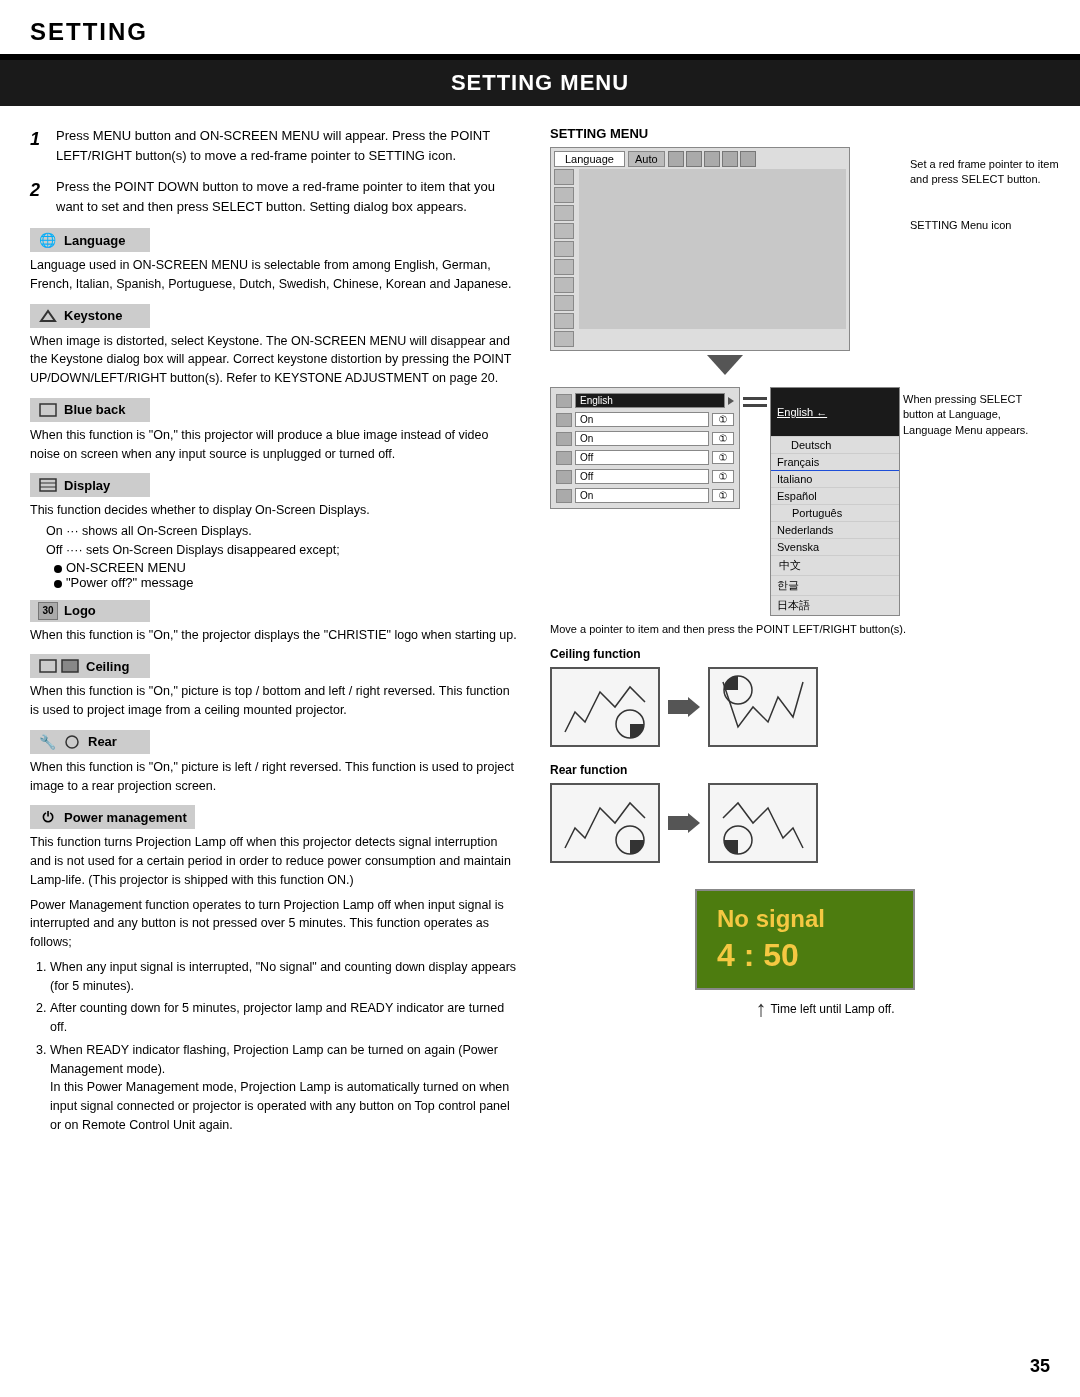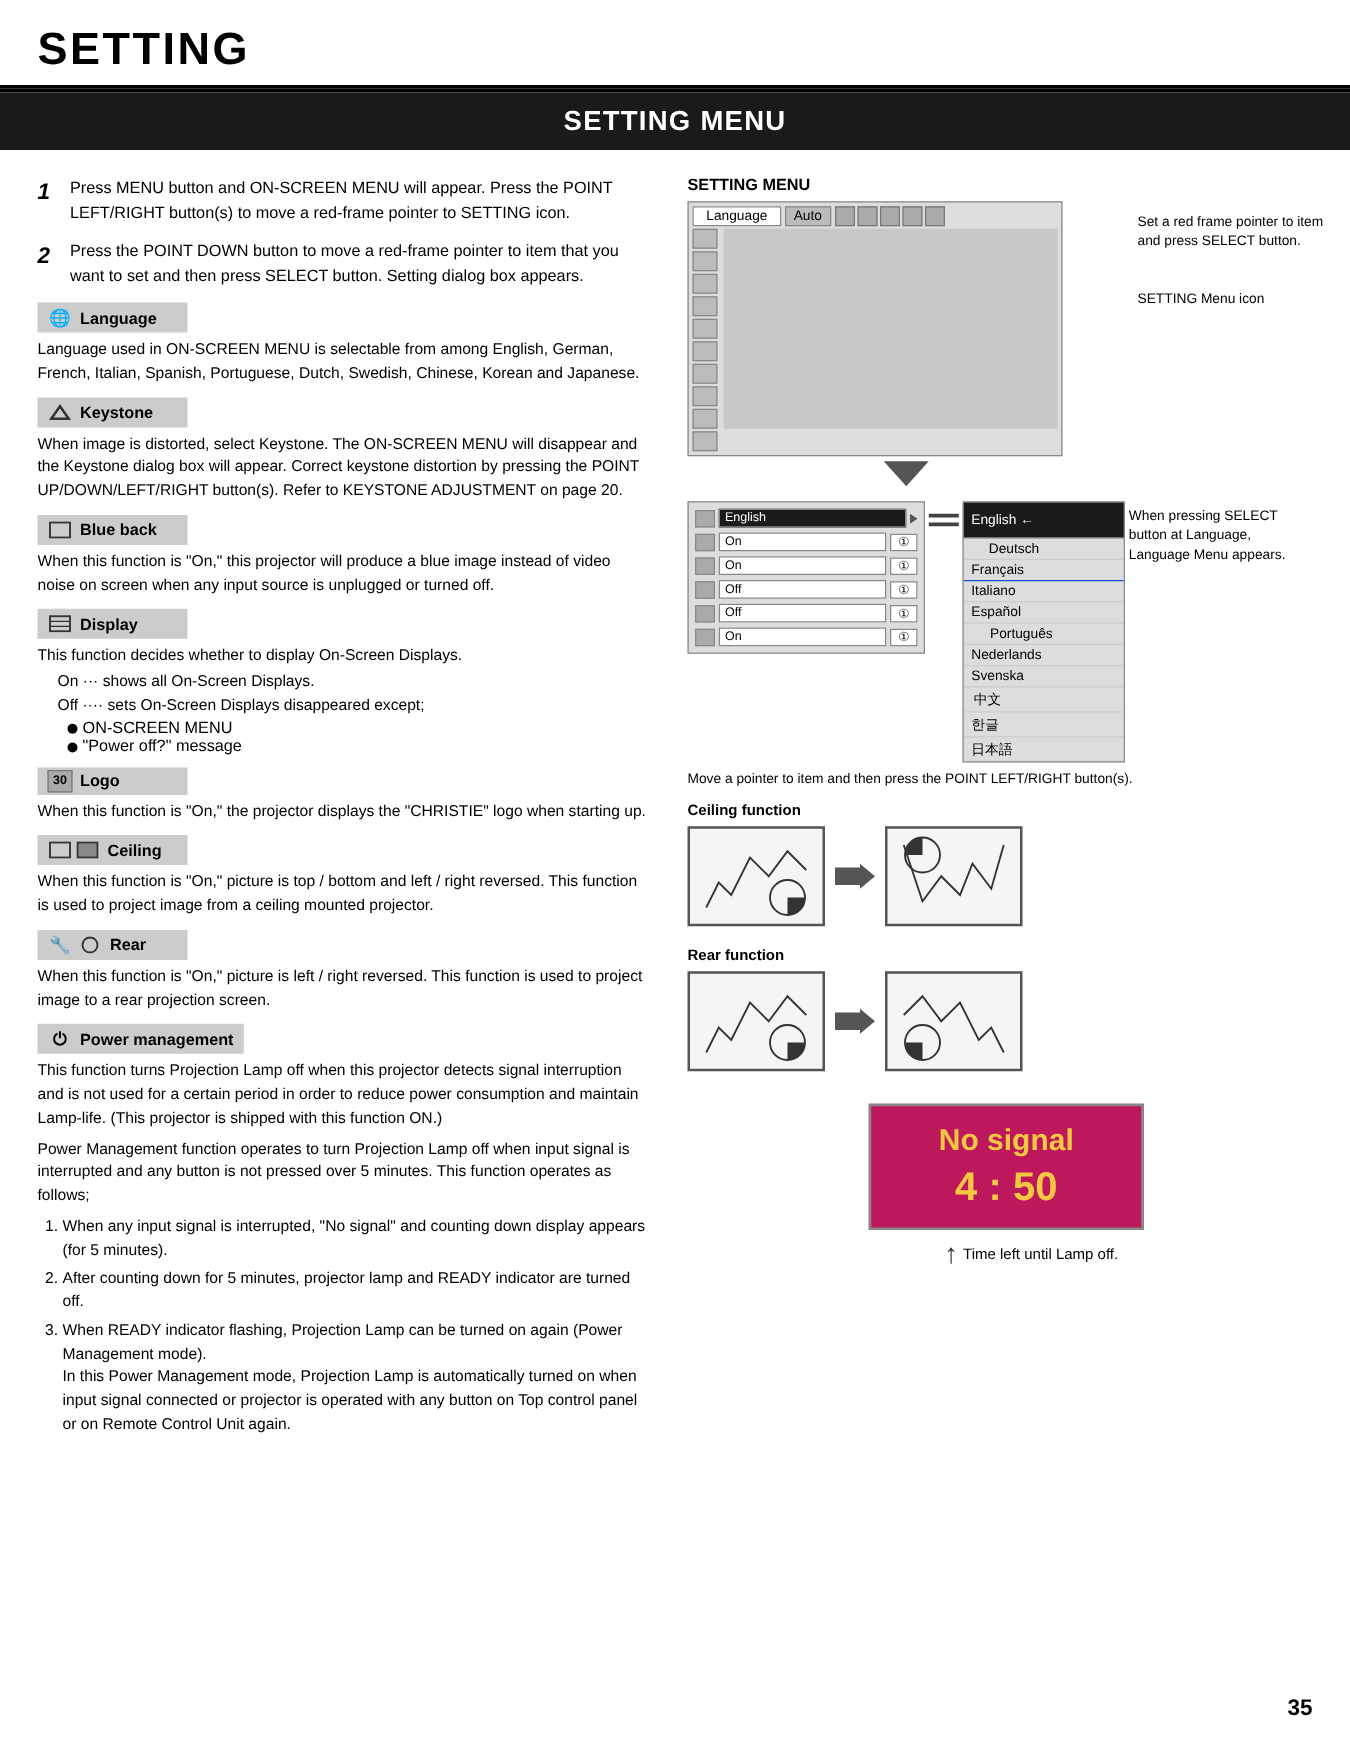--- a/index.html
+++ b/index.html
@@ -13,21 +13,21 @@
       position: relative;
     }
 
     
     .page-header {
       padding: 18px 30px 8px 30px;
       border-bottom: 3px solid #000;
       margin-bottom: 0;
     }
     .page-title {
-      font-size: 36px;
+      font-size: 24px;
       font-weight: 900;
       letter-spacing: 2px;
     }
 
     
     .main-content {
       display: flex;
       padding: 0;
     }
 
@@ -152,23 +152,23 @@
       border: 2px solid #555;
       background: #f5f5f5;
       display: flex;
       align-items: center;
       justify-content: center;
       overflow: hidden;
     }
 
     
     .no-signal-box {
-      background: #be185d;
+      background: #4d7c0f;
       color: #f5c842;
-      text-align: center;
+      text-align: left;
       padding: 14px 20px;
       width: 220px;
       margin: 10px auto 4px auto;
       border: 2px solid #888;
     }
     .no-signal-title {
       font-size: 24px;
       font-weight: 700;
       margin-bottom: 4px;
     }
@@ -424,21 +424,21 @@
           <div style="flex:1;background:#fff;border:1px solid #888;padding:1px 4px;font-size:10px;">On</div>
           <div style="background:#fff;border:1px solid #888;width:22px;text-align:center;font-size:10px;">①</div>
         </div>
       </div>
 
       <div style="display:flex;flex-direction:column;align-items:center;justify-content:center;margin-top:10px;">
         <div style="width:24px;height:10px;border-top:3px solid #444;border-bottom:3px solid #444;"></div>
       </div>
 
       <div style="border:1px solid #888;background:#ddd;width:130px;font-size:11px;">
-        <div style="padding:8px 6px;border-bottom:1px solid #ccc;background:#1a1a1a;color:#fff;">English  ←</div>
+        <div style="padding:18px 6px;border-bottom:1px solid #ccc;background:#1a1a1a;color:#fff;text-decoration:underline;">English  ←</div>
         <div style="padding:2px 20px;border-bottom:1px solid #ccc;">Deutsch</div>
         <div style="padding:2px 6px;border-bottom:1px solid #1d4ed8;">Français</div>
         <div style="padding:2px 6px;border-bottom:1px solid #ccc;">Italiano</div>
         <div style="padding:2px 6px;border-bottom:1px solid #ccc;">Español</div>
         <div style="padding:2px 21px;border-bottom:1px solid #ccc;">Português</div>
         <div style="padding:2px 6px;border-bottom:1px solid #ccc;">Nederlands</div>
         <div style="padding:2px 6px;border-bottom:1px solid #ccc;">Svenska</div>
         <div style="padding:2px 8px;border-bottom:1px solid #ccc;">中文</div>
         <div style="padding:2px 6px;border-bottom:1px solid #ccc;">한글</div>
         <div style="padding:2px 6px;">日本語</div>

